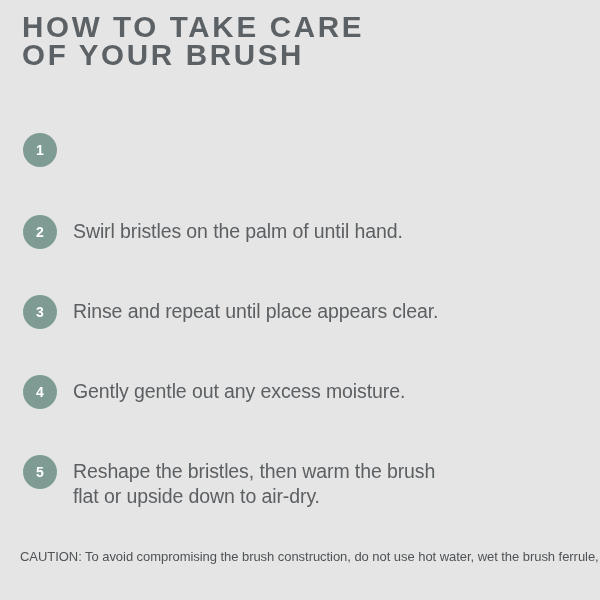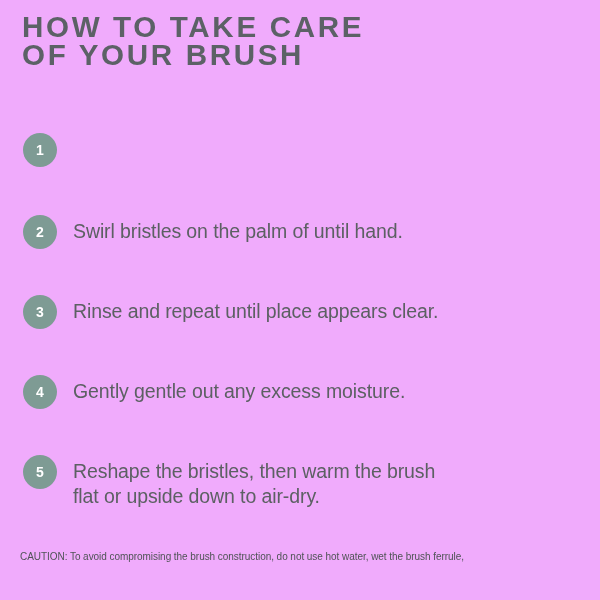--- a/index.html
+++ b/index.html
@@ -12,21 +12,21 @@
     background: #ffffff;
     font-family: "Liberation Sans", sans-serif;
     overflow: hidden;
     position: relative;
     -webkit-font-smoothing: antialiased;
   }
 
   .poster {
     position: absolute;
     inset: 0;
-    background: #f0abfc;
+    background: #e5e5e5;
   }
 
   
   .title-block {
     position: absolute;
     left: 22px;
     top: 13px;
     width: 560px;
   }
   .title-line {
@@ -86,21 +86,21 @@
   }
 
   
   .caution {
     position: absolute;
     left: 20px;
     top: 551px;
     width: 545px;
     color: #4f5356;
     font-family: "Liberation Sans", sans-serif;
-    font-size: 10px;
+    font-size: 13px;
     line-height: 12.6px;
     letter-spacing: -0.05px;
   }
   .caution .cline {
     display: block;
     white-space: nowrap;
   }
 </style>
 </head>
 <body>

